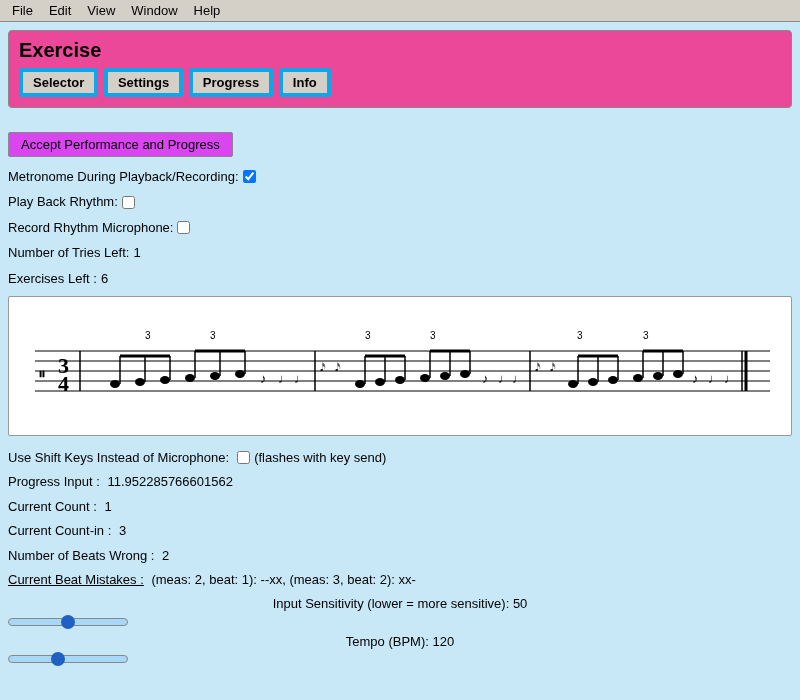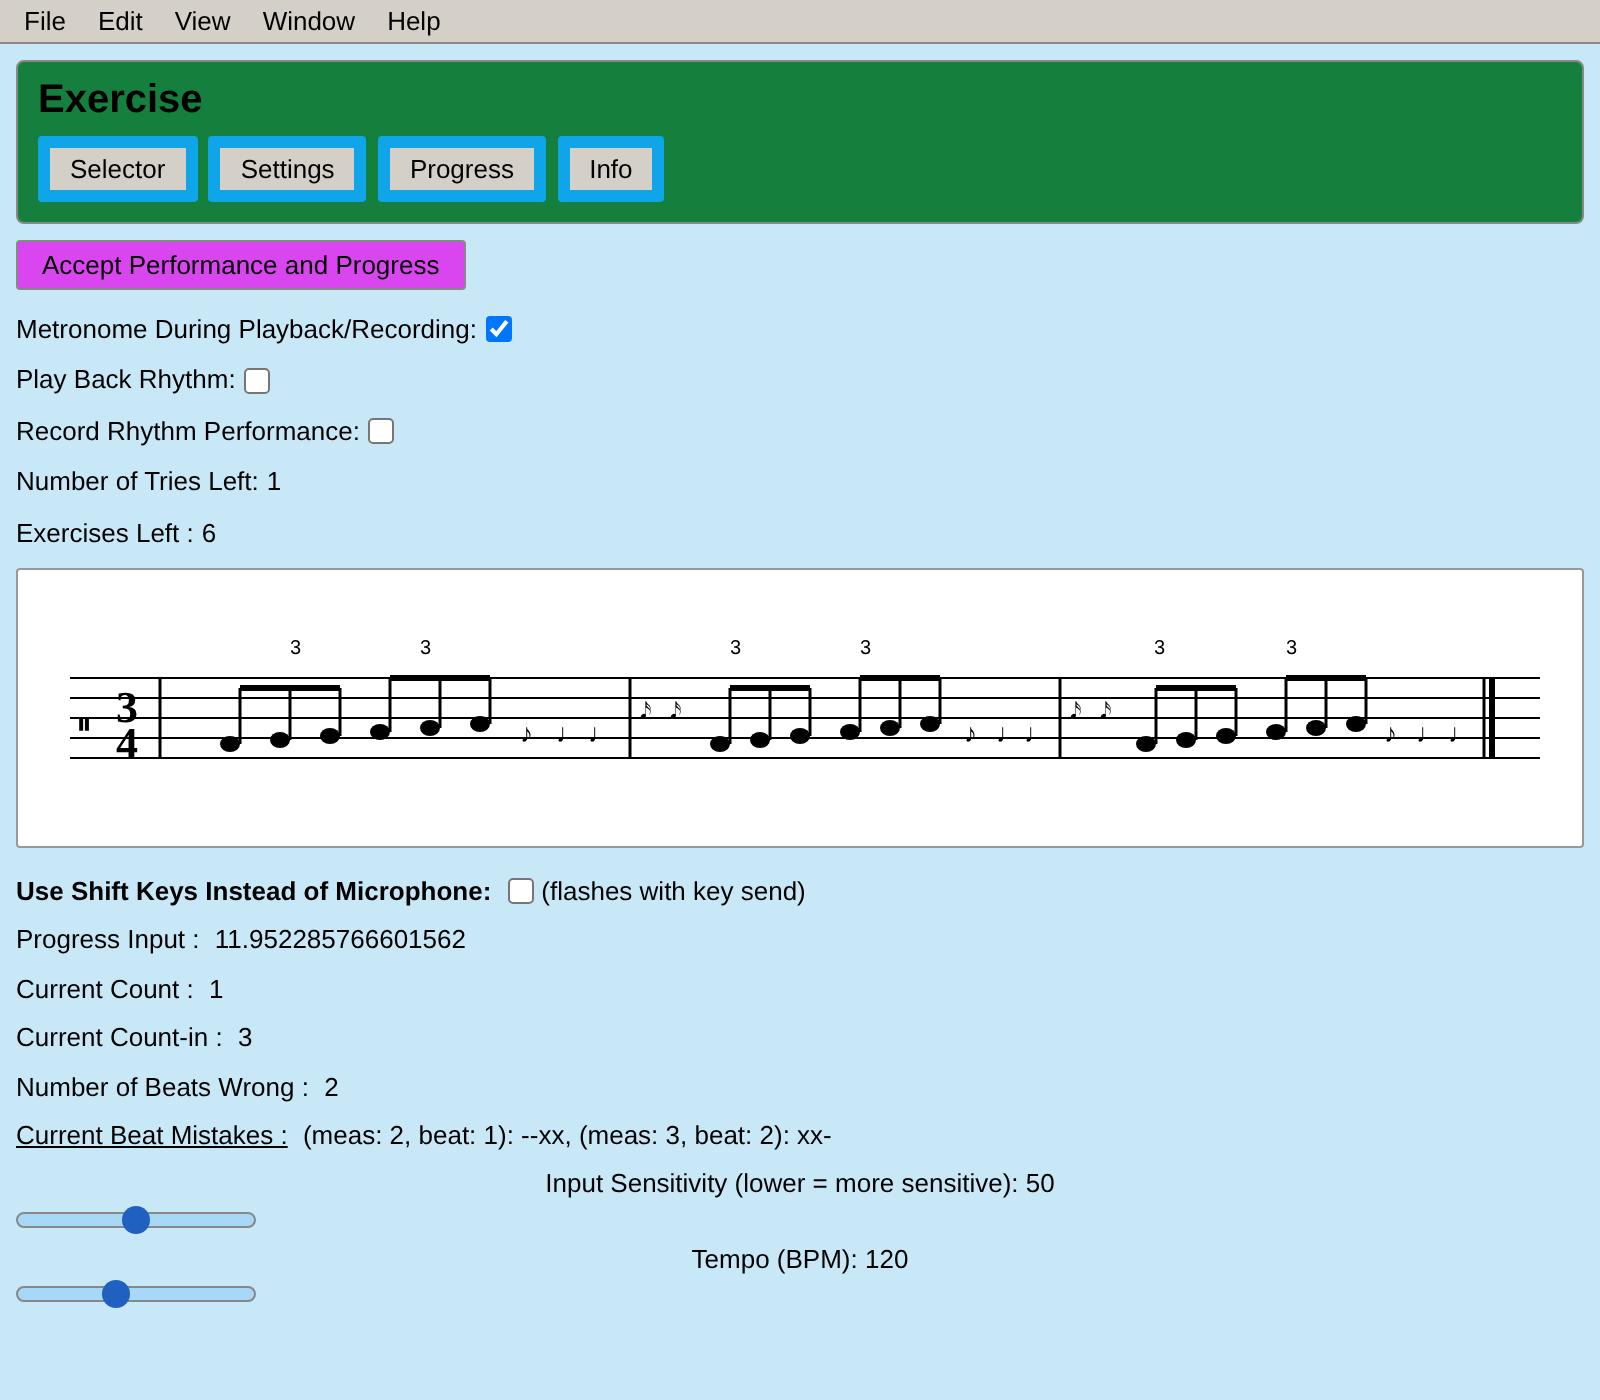--- a/index.html
+++ b/index.html
@@ -24,39 +24,40 @@
       font-size: 13px;
     }
 
     
     #main-container {
       margin: 8px;
     }
 
     
     #exercise-panel {
-      background: #15803d;
+      background: #ec4899;
       border: 1px solid #888;
       border-radius: 4px;
       padding: 8px 10px 10px 10px;
-      margin-bottom: 8px;
+      margin-bottom: 24px;
     }
     #exercise-title {
       font-size: 20px;
       font-weight: bold;
       margin-bottom: 6px;
     }
     .tab-button {
       background: #d4d0c8;
-      border: 6px solid #0ea5e9;
+      border: 4px solid #0ea5e9;
       border-radius: 2px;
       padding: 3px 10px;
       font-size: 13px;
       cursor: pointer;
       margin-right: 2px;
+      font-weight: bold;
     }
 
     
     #accept-btn {
       background: #d946ef;
       border: 1px solid #888;
       border-radius: 2px;
       padding: 4px 12px;
       font-size: 13px;
       cursor: pointer;
@@ -179,21 +180,21 @@
   <div id="controls">
     <div class="control-row">
       <span>Metronome During Playback/Recording:</span>
       <input type="checkbox" checked="" style="">
     </div>
     <div class="control-row">
       <span>Play Back Rhythm:</span>
       <input type="checkbox" style="">
     </div>
     <div class="control-row">
-      <span>Record Rhythm Performance:</span>
+      <span>Record Rhythm Microphone:</span>
       <input type="checkbox" style="">
     </div>
     <div class="control-row">
       <span>Number of Tries Left:</span>
       <span>1</span>
     </div>
     <div class="control-row">
       <span>Exercises Left :</span>
       <span>6</span>
     </div>
@@ -296,21 +297,21 @@
       <text x="688" y="82" style="font-size:13px;font-family:serif;">♩</text>
       <text x="704" y="82" style="font-size:13px;font-family:serif;">♩</text>
 
       <line x1="722" y1="50" x2="722" y2="90" class="bar-line"></line>
       <line x1="726" y1="50" x2="726" y2="90" stroke="#000" stroke-width="3"></line>
     </svg>
   </div>
 
   <div id="info-area">
     <div class="control-row info-row">
-      <span style="margin-right: 4px; font-weight: bold;">Use Shift Keys Instead of Microphone:</span>
+      <span style="margin-right: 4px;">Use Shift Keys Instead of Microphone:</span>
       <input type="checkbox" style="">
       <span>(flashes with key send)</span>
     </div>
     <div class="info-row">
       <span style="margin-right: 4px;">Progress Input :</span>
       <span>11.952285766601562</span>
     </div>
     <div class="info-row">
       <span style="margin-right: 4px;">Current Count :</span>
       <span>1</span>

